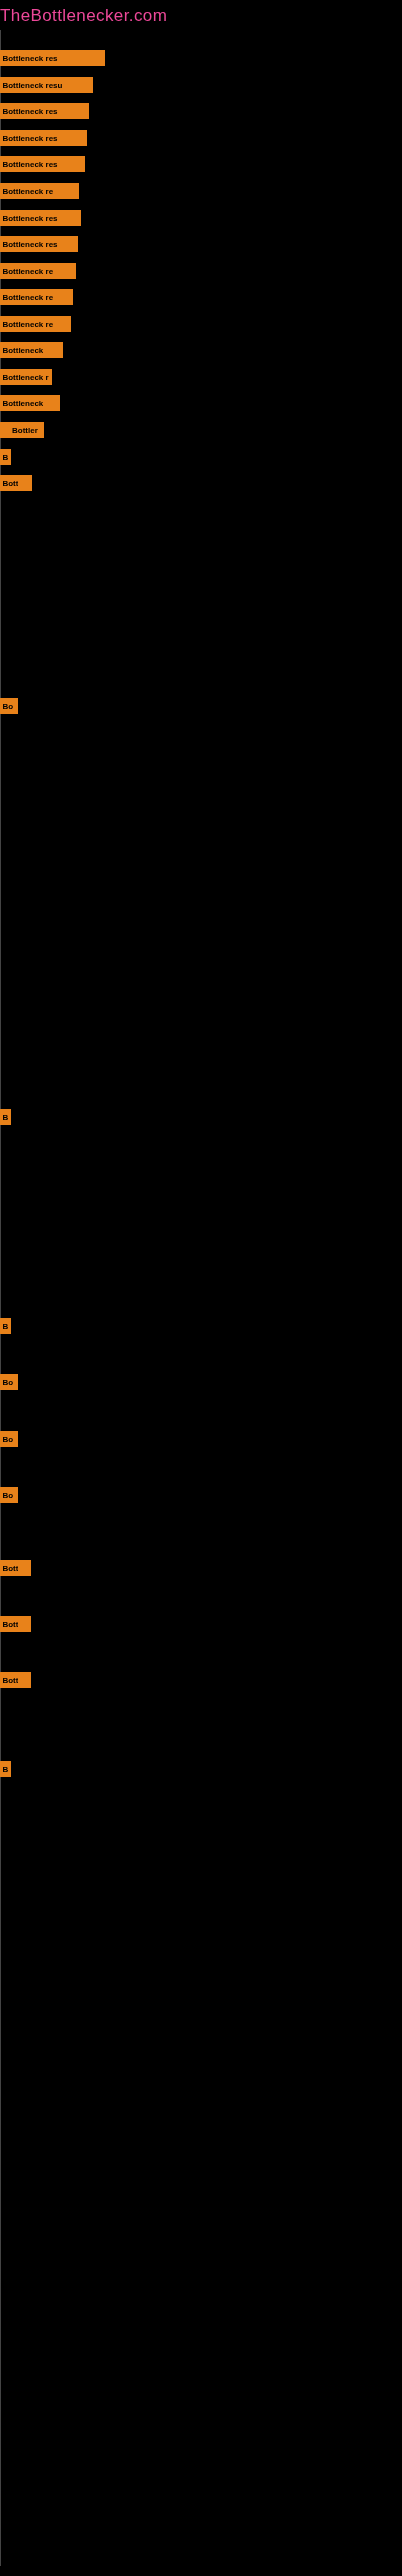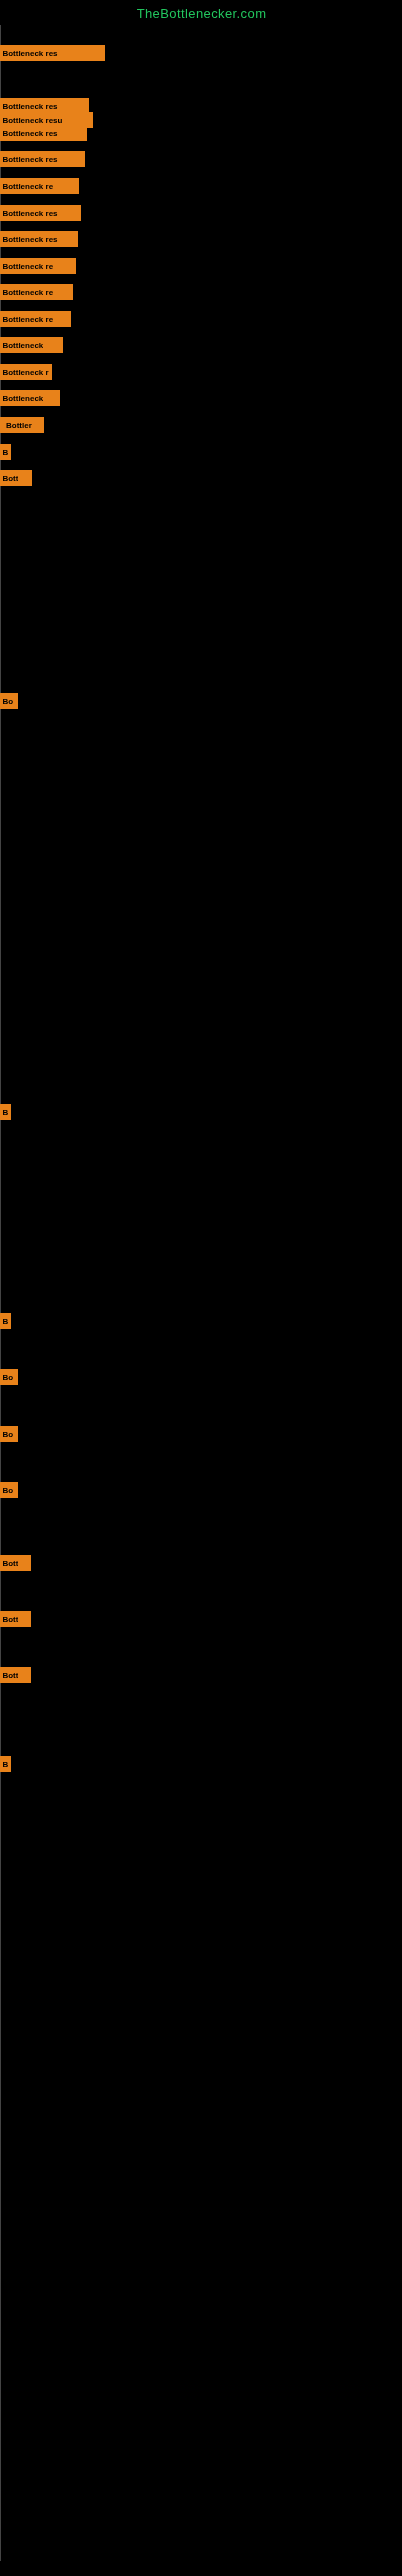--- a/index.html
+++ b/index.html
@@ -5,42 +5,41 @@
     * { margin: 0; padding: 0; box-sizing: border-box; }
     body {
       background: #000;
       width: 403px;
       min-height: 2576px;
       font-family: Arial, sans-serif;
       position: relative;
       overflow-x: hidden;
     }
     .site-title {
-      color: #22c55e;
-      text-align: center;
-      font-size: 13px;
+      color: #ec4899;
+      font-size: 17px;
       padding: 6.4px 0 3.2px 0;
       letter-spacing: 0.4px;
     }
   </style>
 </head>
 <body>
 
 <div style="position:relative; width:403px; min-height:2576px; background:#000;">
 
   <div class="site-title">TheBottlenecker.com</div>
 
   <div id="bars-container" style="position:relative; width:403px; height:2536px;">
       <div style="position: absolute; left: 0px; top: 0px; width: 0.8px; height: 100%; background: rgb(68, 68, 68);"></div>
       <div style="position: absolute; top: 20px; left: 0px; height: 17.7px; display: flex; align-items: center;">
         <div style="width: 105px; height: 16px; background: rgb(232, 130, 26); display: flex; align-items: center; padding-left: 2.4px;">
           <span style="color: rgb(0, 0, 0); font-size: 8px; font-weight: bold; white-space: nowrap; overflow: hidden; font-family: Arial, sans-serif;">Bottleneck res</span>
         </div>
       </div>
-      <div style="position: absolute; top: 47px; left: 0px; height: 17.7px; display: flex; align-items: center; margin-top: 40px;">
+      <div style="position: absolute; top: 47px; left: 0px; height: 17.7px; display: flex; align-items: center;">
         <div style="width: 93px; height: 16px; background: rgb(232, 130, 26); display: flex; align-items: center; padding-left: 2.4px;">
           <span style="color: rgb(0, 0, 0); font-size: 8px; font-weight: bold; white-space: nowrap; overflow: hidden; font-family: Arial, sans-serif;">Bottleneck resu</span>
         </div>
       </div>
       <div style="position: absolute; top: 73px; left: 0px; height: 17.7px; display: flex; align-items: center;">
         <div style="width: 89px; height: 16px; background: rgb(232, 130, 26); display: flex; align-items: center; padding-left: 2.4px;">
           <span style="color: rgb(0, 0, 0); font-size: 8px; font-weight: bold; white-space: nowrap; overflow: hidden; font-family: Arial, sans-serif;">Bottleneck res</span>
         </div>
       </div>
       <div style="position: absolute; top: 100px; left: 0px; height: 17.7px; display: flex; align-items: center;">
@@ -92,21 +91,21 @@
         <div style="width: 52px; height: 16px; background: rgb(232, 130, 26); display: flex; align-items: center; padding-left: 2.4px;">
           <span style="color: rgb(0, 0, 0); font-size: 8px; font-weight: bold; white-space: nowrap; overflow: hidden; font-family: Arial, sans-serif;">Bottleneck r</span>
         </div>
       </div>
       <div style="position: absolute; top: 365px; left: 0px; height: 17.7px; display: flex; align-items: center;">
         <div style="width: 60px; height: 16px; background: rgb(232, 130, 26); display: flex; align-items: center; padding-left: 2.4px;">
           <span style="color: rgb(0, 0, 0); font-size: 8px; font-weight: bold; white-space: nowrap; overflow: hidden; font-family: Arial, sans-serif;">Bottleneck</span>
         </div>
       </div>
       <div style="position: absolute; top: 392px; left: 0px; height: 17.7px; display: flex; align-items: center;">
-        <div style="width: 44px; height: 16px; background: rgb(232, 130, 26); display: flex; align-items: center; padding-left: 6px;">
+        <div style="width: 44px; height: 16px; background: rgb(232, 130, 26); display: flex; align-items: center; padding-left: 12px;">
           <span style="color: rgb(0, 0, 0); font-size: 8px; font-weight: bold; white-space: nowrap; overflow: hidden; font-family: Arial, sans-serif;">Bottler</span>
         </div>
       </div>
       <div style="position: absolute; top: 419px; left: 0px; height: 17.7px; display: flex; align-items: center;">
         <div style="width: 11.3px; height: 16px; background: rgb(232, 130, 26); display: flex; align-items: center; padding-left: 2.4px;">
           <span style="color: rgb(0, 0, 0); font-size: 8px; font-weight: bold; white-space: nowrap; overflow: hidden; font-family: Arial, sans-serif;">B</span>
         </div>
       </div>
       <div style="position: absolute; top: 445px; left: 0px; height: 17.7px; display: flex; align-items: center;">
         <div style="width: 32px; height: 16px; background: rgb(232, 130, 26); display: flex; align-items: center; padding-left: 2.4px;">

